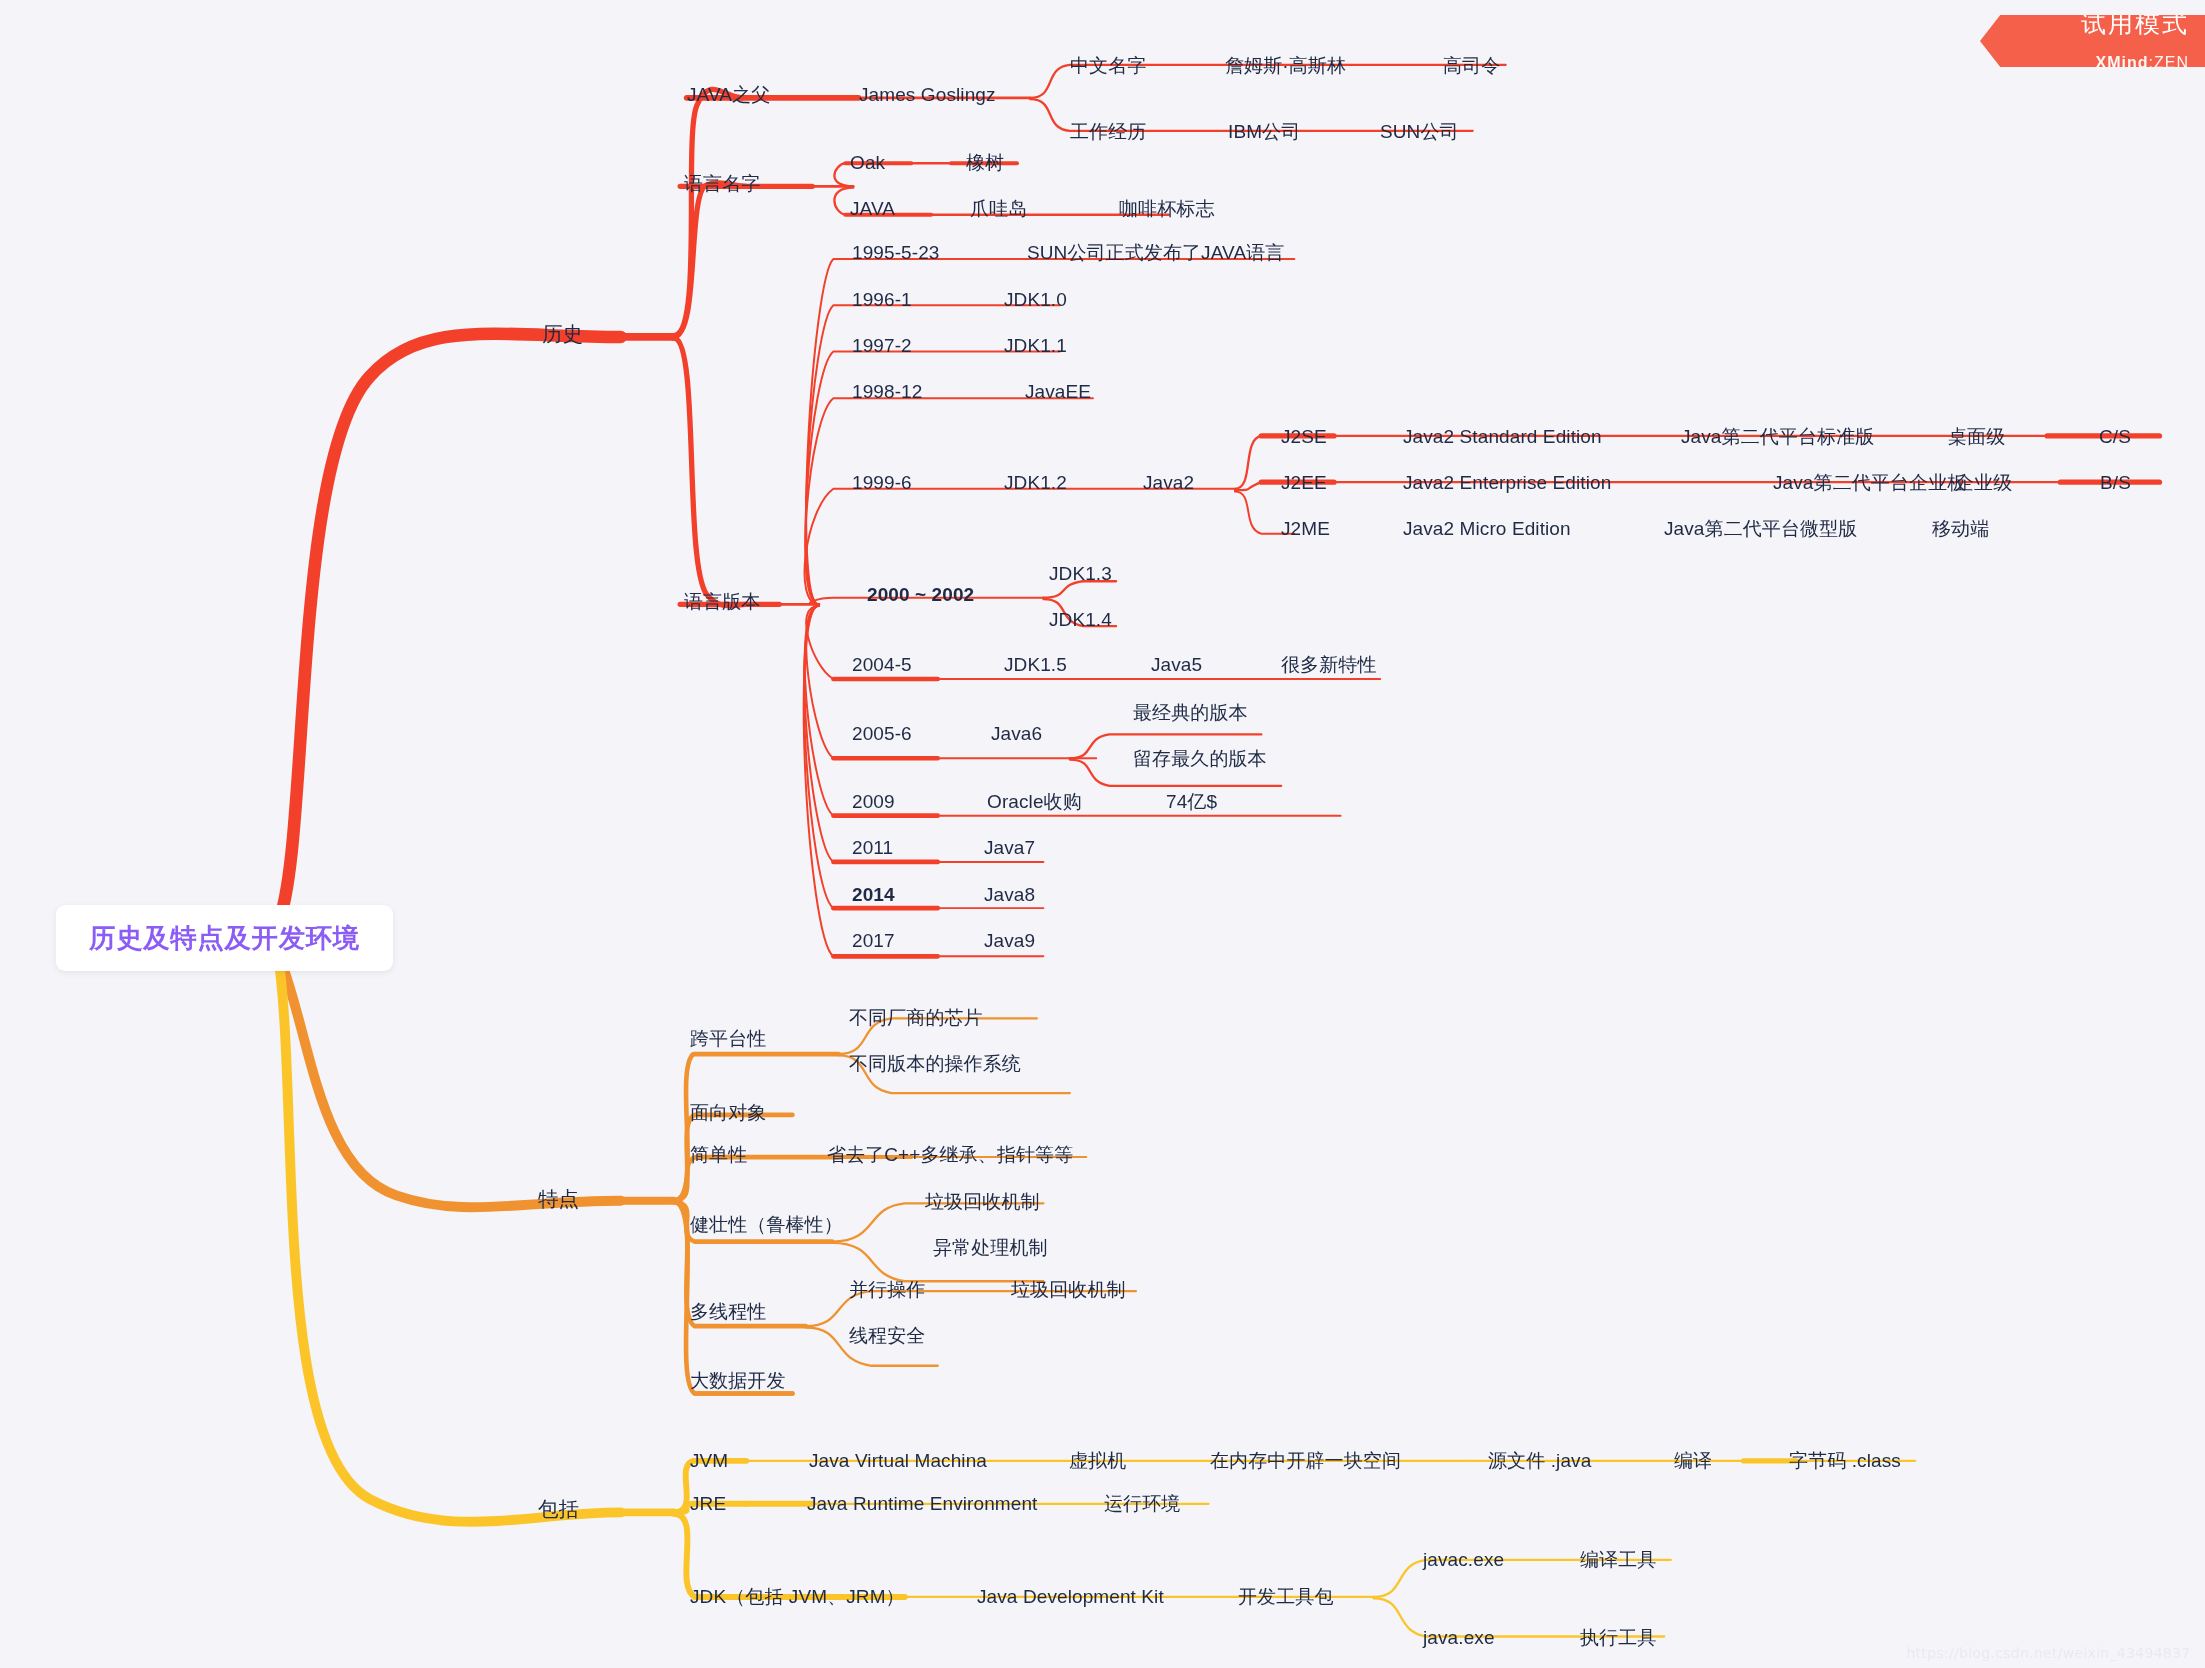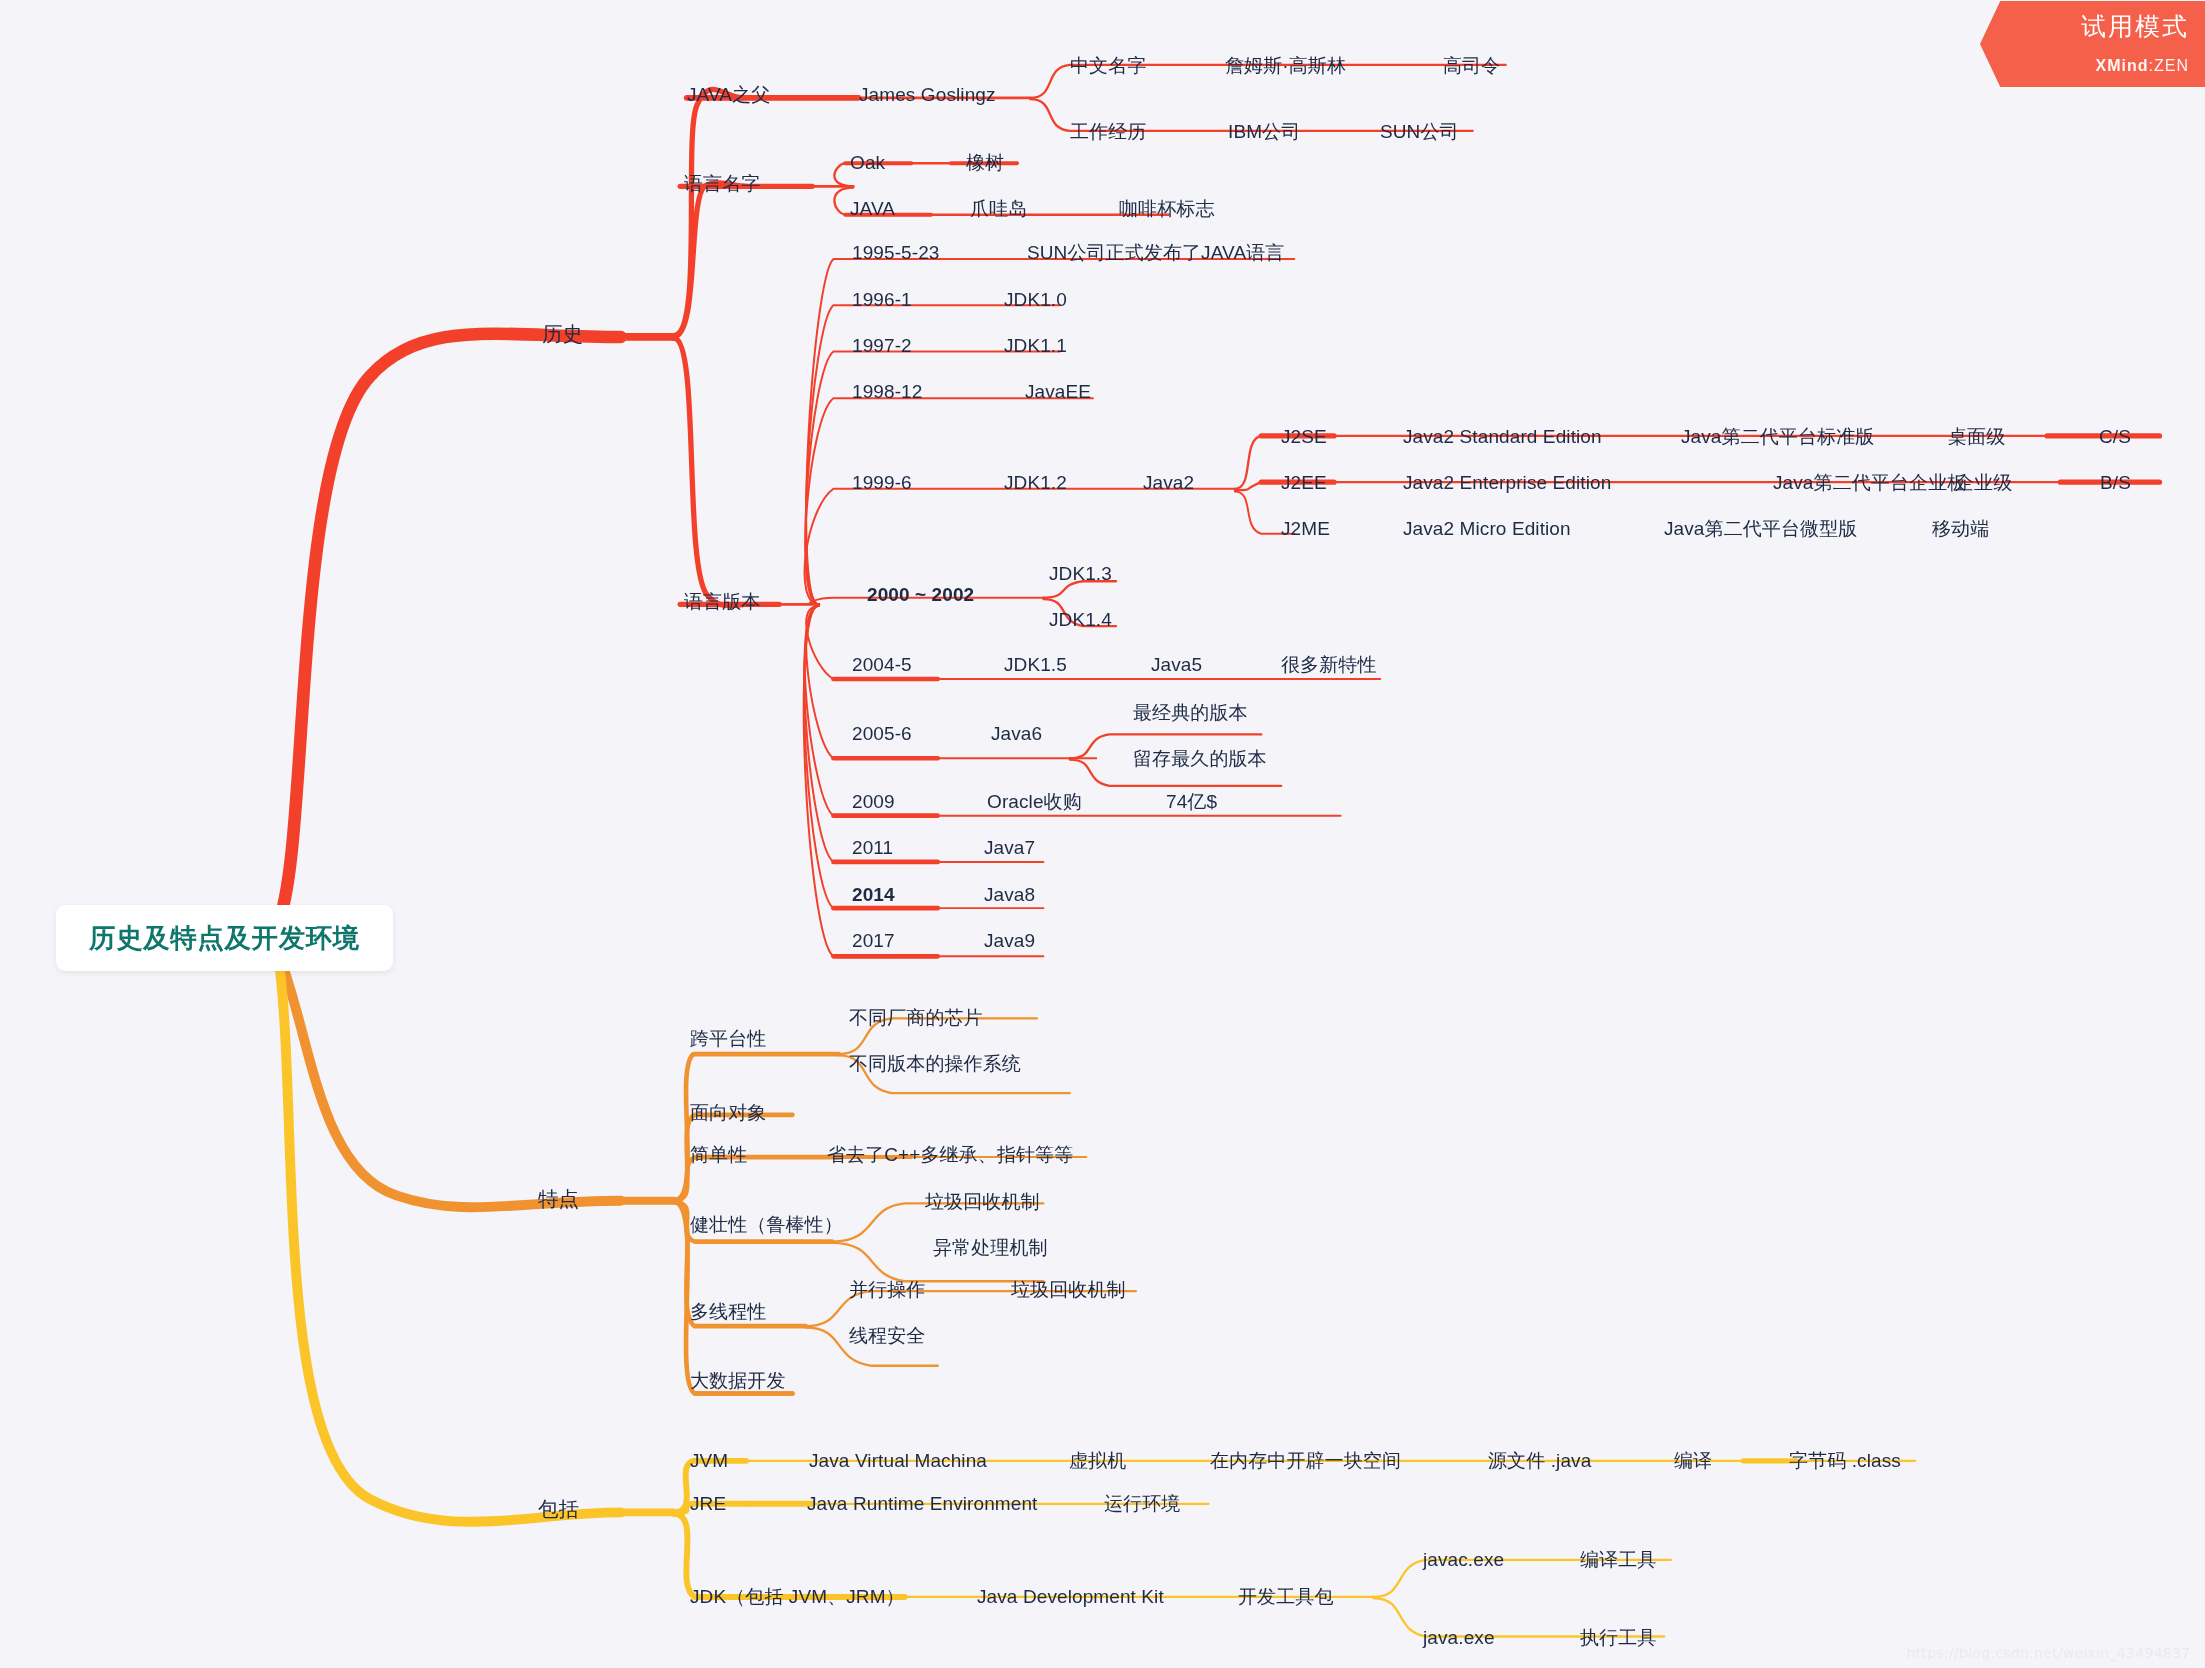--- a/index.html
+++ b/index.html
@@ -40,30 +40,30 @@
   .root-node {
     position: absolute;
     background: #ffffff;
     border-radius: 9.2px;
     box-shadow: 0 2px 6.6px rgba(0,0,0,0.07);
     display: flex;
     align-items: center;
     justify-content: center;
     font-weight: bold;
     font-size: 26.4px;
-    color: #0f766e;
+    color: #8b5cf6;
     transform: translateY(-50%);
     letter-spacing: 0.7px;
   }
   .trial-badge {
     position: absolute;
-    top: 1px;
+    top: 15px;
     right: 0;
     width: 225px;
-    height: 86px;
+    height: 52px;
     background: #f4604a;
     clip-path: polygon(9% 0%, 100% 0%, 100% 100%, 9% 100%, 0% 50%);
     color: #fff;
     display: flex;
     flex-direction: column;
     align-items: flex-end;
     justify-content: center;
     padding-right: 16px;
   }
   .trial-title {

